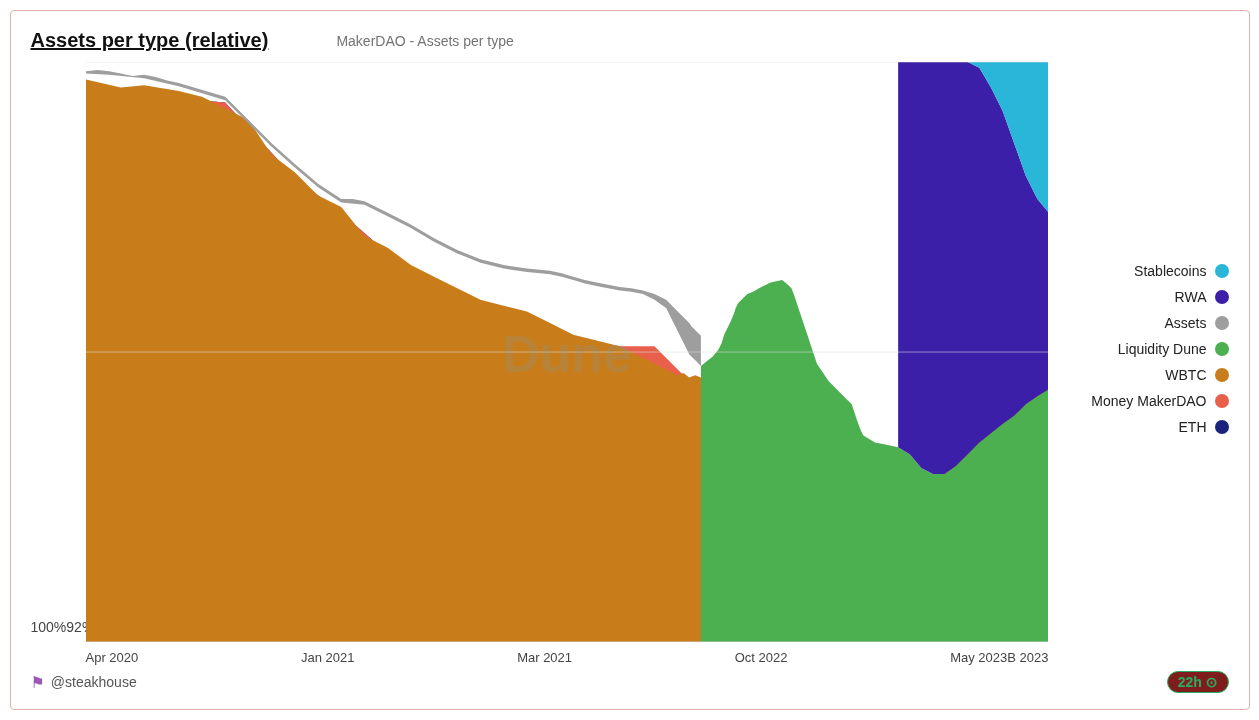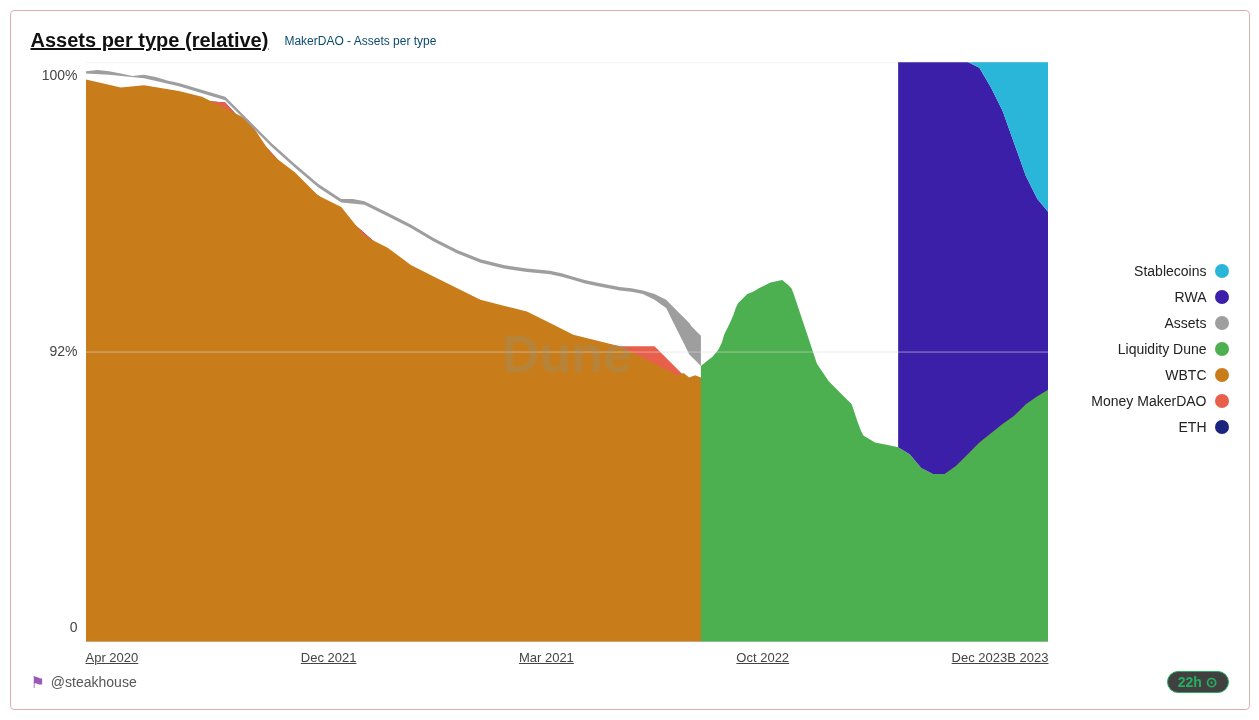--- a/index.html
+++ b/index.html
@@ -18,42 +18,43 @@
       border: 1.5px solid #e0b0b0;
       border-radius: 4px;
       padding: 18px 20px 16px 20px;
       position: relative;
       display: flex;
       flex-direction: column;
     }
     .header {
       display: flex;
       align-items: center;
-      gap: 16px;
+      gap: 24px;
       margin-bottom: 10px;
     }
     .header-title-main {
       font-size: 20px;
       font-weight: bold;
       text-decoration: underline;
       color: #111;
     }
     .header-title-sub {
-      font-size: 12px;
-      color: #0c4a6e;
+      font-size: 14px;
+      color: #737373;
+      margin-left: 44px;
     }
     .chart-area {
       display: flex;
       flex: 1;
       gap: 0;
     }
     .y-axis {
       width: 55px;
       display: flex;
-      flex-direction: column;
+      flex-direction: row;
       justify-content: space-between;
       align-items: flex-end;
       padding-right: 8px;
       padding-bottom: 30px;
       padding-top: 5px;
     }
     .y-label {
       font-size: 14px;
       color: #444;
     }
@@ -65,21 +66,20 @@
     .x-axis-labels {
       display: flex;
       justify-content: space-between;
       padding: 4px 0 0 0;
       width: 100%;
     }
     .x-label {
       font-size: 13px;
       color: #444;
       text-align: right;
-      text-decoration: underline;
     }
     .legend {
       width: 180px;
       display: flex;
       flex-direction: column;
       justify-content: center;
       gap: 10px;
       padding-left: 20px;
       padding-bottom: 30px;
     }
@@ -111,21 +111,21 @@
       align-items: center;
       gap: 6px;
       font-size: 14px;
       color: #555;
     }
     .dune-logo {
       color: #9b59b6;
       font-size: 16px;
     }
     .time-badge {
-      background: #404040;
+      background: #7f1d1d;
       color: #27ae60;
       border: 1.5px solid #27ae60;
       border-radius: 12px;
       padding: 2px 10px;
       font-size: 14px;
       font-weight: 600;
     }
     .chart-column {
       display: flex;
       flex-direction: column;
@@ -567,24 +567,24 @@
               "></polygon>
 
             <line x1="0" y1="0" x2="830" y2="0" stroke="#ddd" stroke-width="0.5"></line>
             <line x1="0" y1="250" x2="830" y2="250" stroke="#ddd" stroke-width="0.5"></line>
             <line x1="0" y1="500" x2="830" y2="500" stroke="#ccc" stroke-width="1"></line>
           </svg>
         </div>
 
         <div class="x-axis-labels">
           <span class="x-label">Apr 2020</span>
-          <span class="x-label">Dec 2021</span>
+          <span class="x-label">Jan 2021</span>
           <span class="x-label">Mar 2021</span>
           <span class="x-label">Oct 2022</span>
-          <span class="x-label">Dec 2023B 2023</span>
+          <span class="x-label">May 2023B 2023</span>
         </div>
       </div>
 
       <div class="legend">
         <div class="legend-item">
           <span class="legend-label">Stablecoins</span>
           <div class="legend-dot" style="background:#29b6d8;"></div>
         </div>
         <div class="legend-item">
           <span class="legend-label">RWA</span>

